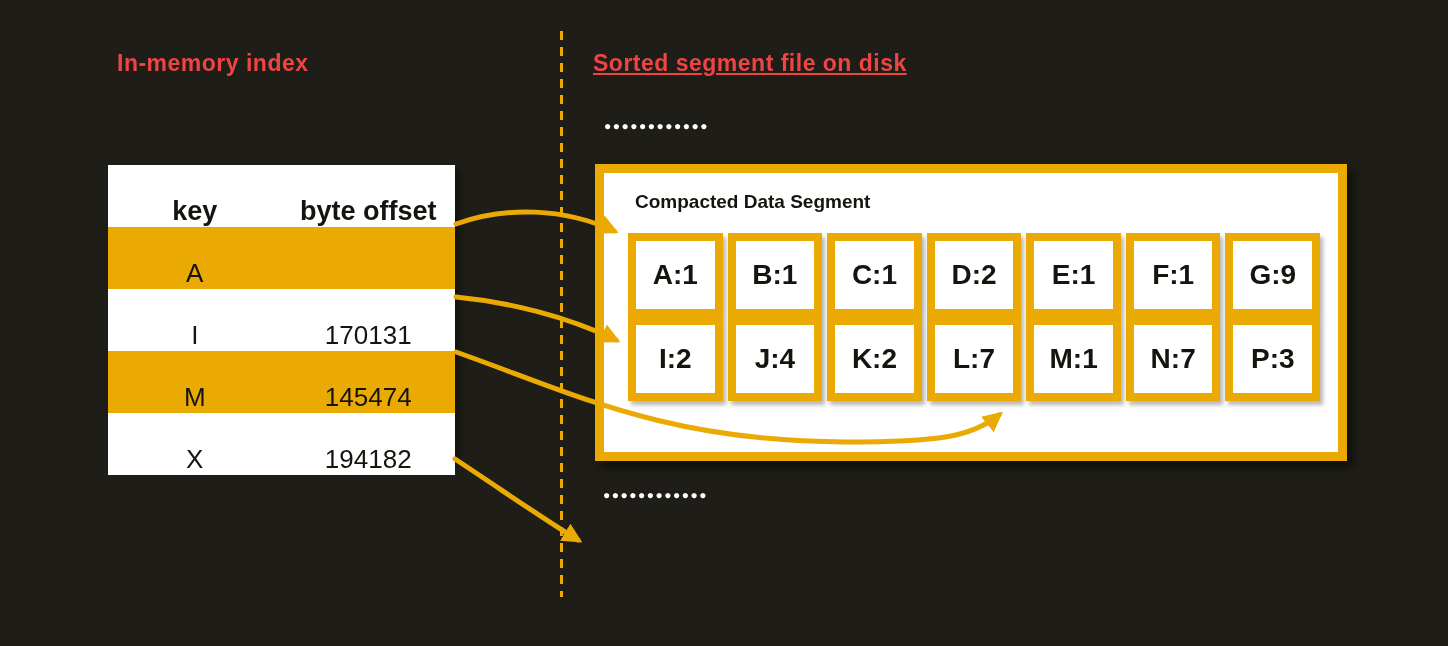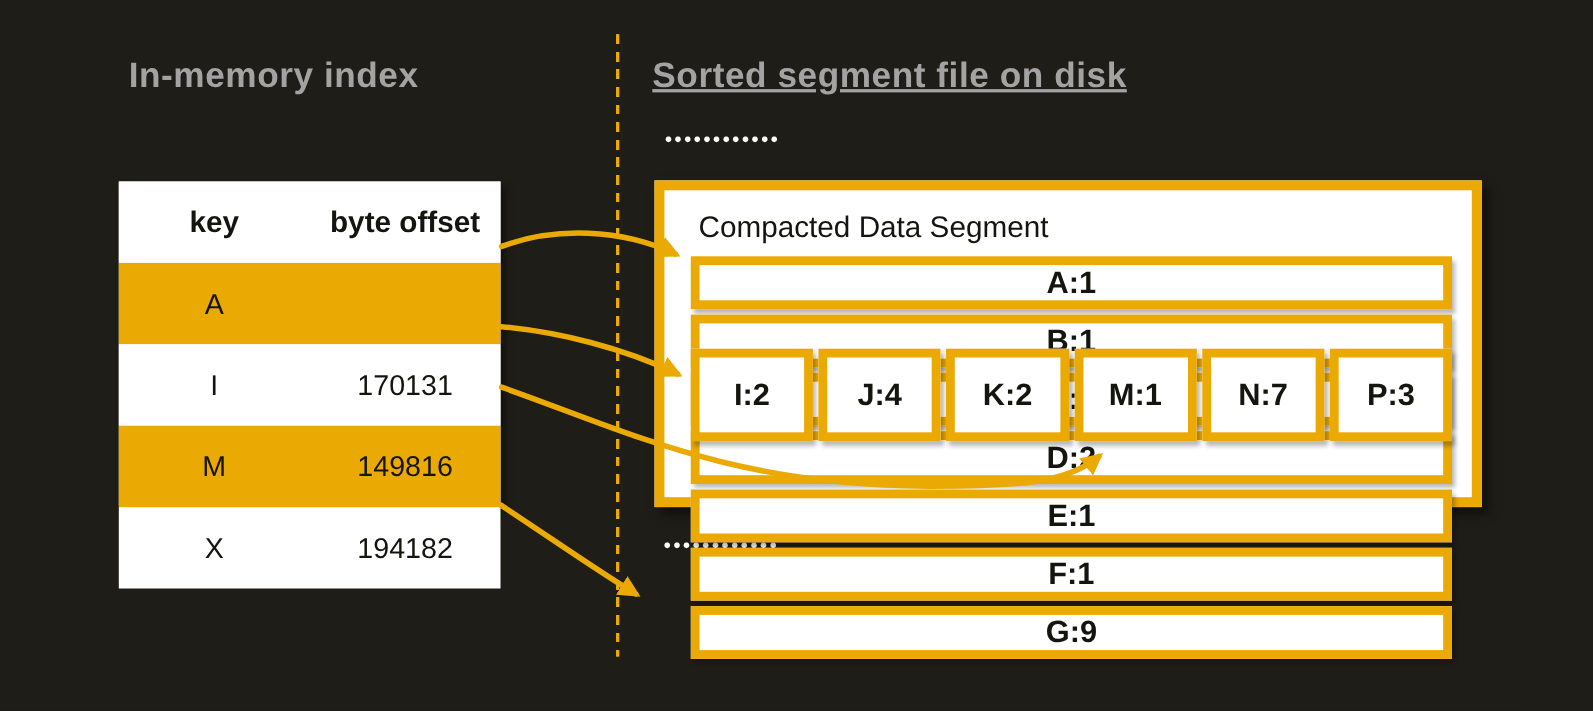--- a/index.html
+++ b/index.html
@@ -12,41 +12,41 @@
   .canvas {
     position: relative;
     width: 1448px;
     height: 646px;
     background: var(--bg, #1E1D17);
   }
 
   
   .sect-title {
     position: absolute;
-    color: #a3a3a3;
-    font-size: 32px;
+    color: #ef4444;
+    font-size: 23px;
     font-weight: bold;
     letter-spacing: 0.5px;
     white-space: nowrap;
   }
   .sect-title.left  { left: 117px; top: 50px; }
   .sect-title.right { left: 593px; top: 50px; text-decoration: underline; }
 
   
   .index-table {
     position: absolute;
     left: 108px; top: 165px;
     width: 347px; height: 295px;
     background: var(--paper, #fff);
     box-shadow: 4px 5px 7px rgba(0,0,0,0.45);
   }
   .trow {
     display: flex;
-    height: 74px;
-    align-items: center;
+    height: 62px;
+    align-items: flex-end;
     background: var(--paper, #fff);
   }
   .trow.hl { background: var(--accent, #EAA903); }
   .trow .c1, .trow .c2 {
     width: 50%;
     text-align: center;
     color: var(--ink, #15150F);
     font-size: 26px;
   }
   .trow.thead .c1, .trow.thead .c2 { font-weight: bold; font-size: 27px; }
@@ -80,32 +80,32 @@
     left: 595px; top: 164px;
     width: 752px; height: 297px;
     background: var(--paper, #fff);
     border: 9px solid var(--accent, #EAA903);
     box-shadow: 6px 6px 9px rgba(0,0,0,0.5);
   }
   .segment-title {
     position: absolute;
     left: 635px; top: 191px;
     color: var(--ink, #15150F);
-    font-size: 27px;
-    font-weight: normal;
+    font-size: 19px;
+    font-weight: bold;
     white-space: nowrap;
   }
   .seg-row {
     position: absolute;
     left: 628px;
     width: 692px; height: 84px;
     display: flex;
     gap: 5px;
   }
-  .seg-row.r1 { top: 233px; flex-direction: column; }
+  .seg-row.r1 { top: 233px; }
   .seg-row.r2 { top: 317px; }
   .cell {
     flex: 1;
     background: var(--paper, #fff);
     border: 8px solid var(--accent, #EAA903);
     color: var(--ink, #15150F);
     font-size: 28px;
     font-weight: bold;
     display: flex;
     align-items: center;
@@ -144,21 +144,21 @@
     </div>
     <div class="trow hl">
       <span class="c1">A</span>
     </div>
     <div class="trow">
       <span class="c1">I</span>
       <span class="c2">170131</span>
     </div>
     <div class="trow hl">
       <span class="c1">M</span>
-      <span class="c2">149816</span>
+      <span class="c2">145474</span>
     </div>
     <div class="trow">
       <span class="c1">X</span>
       <span class="c2">194182</span>
     </div>
   </div>
 
   <div class="vdivider"></div>
 
   <div class="dots top">●●●●●●●●●●●●</div>
@@ -174,20 +174,21 @@
     <div class="cell">D:2</div>
     <div class="cell">E:1</div>
     <div class="cell">F:1</div>
     <div class="cell">G:9</div>
   </div>
 
   <div class="seg-row r2">
     <div class="cell">I:2</div>
     <div class="cell">J:4</div>
     <div class="cell">K:2</div>
+    <div class="cell">L:7</div>
     <div class="cell">M:1</div>
     <div class="cell">N:7</div>
     <div class="cell">P:3</div>
   </div>
 
   <svg class="arrow-overlay" viewBox="0 0 1448 646" xmlns="http://www.w3.org/2000/svg">
     <defs>
       <marker id="ahead" viewBox="0 0 10 10" refX="7.5" refY="5" markerWidth="4" markerHeight="4" orient="auto-start-reverse">
         <path class="ah" d="M 0 0 L 10 5 L 0 10 z"></path>
       </marker>

